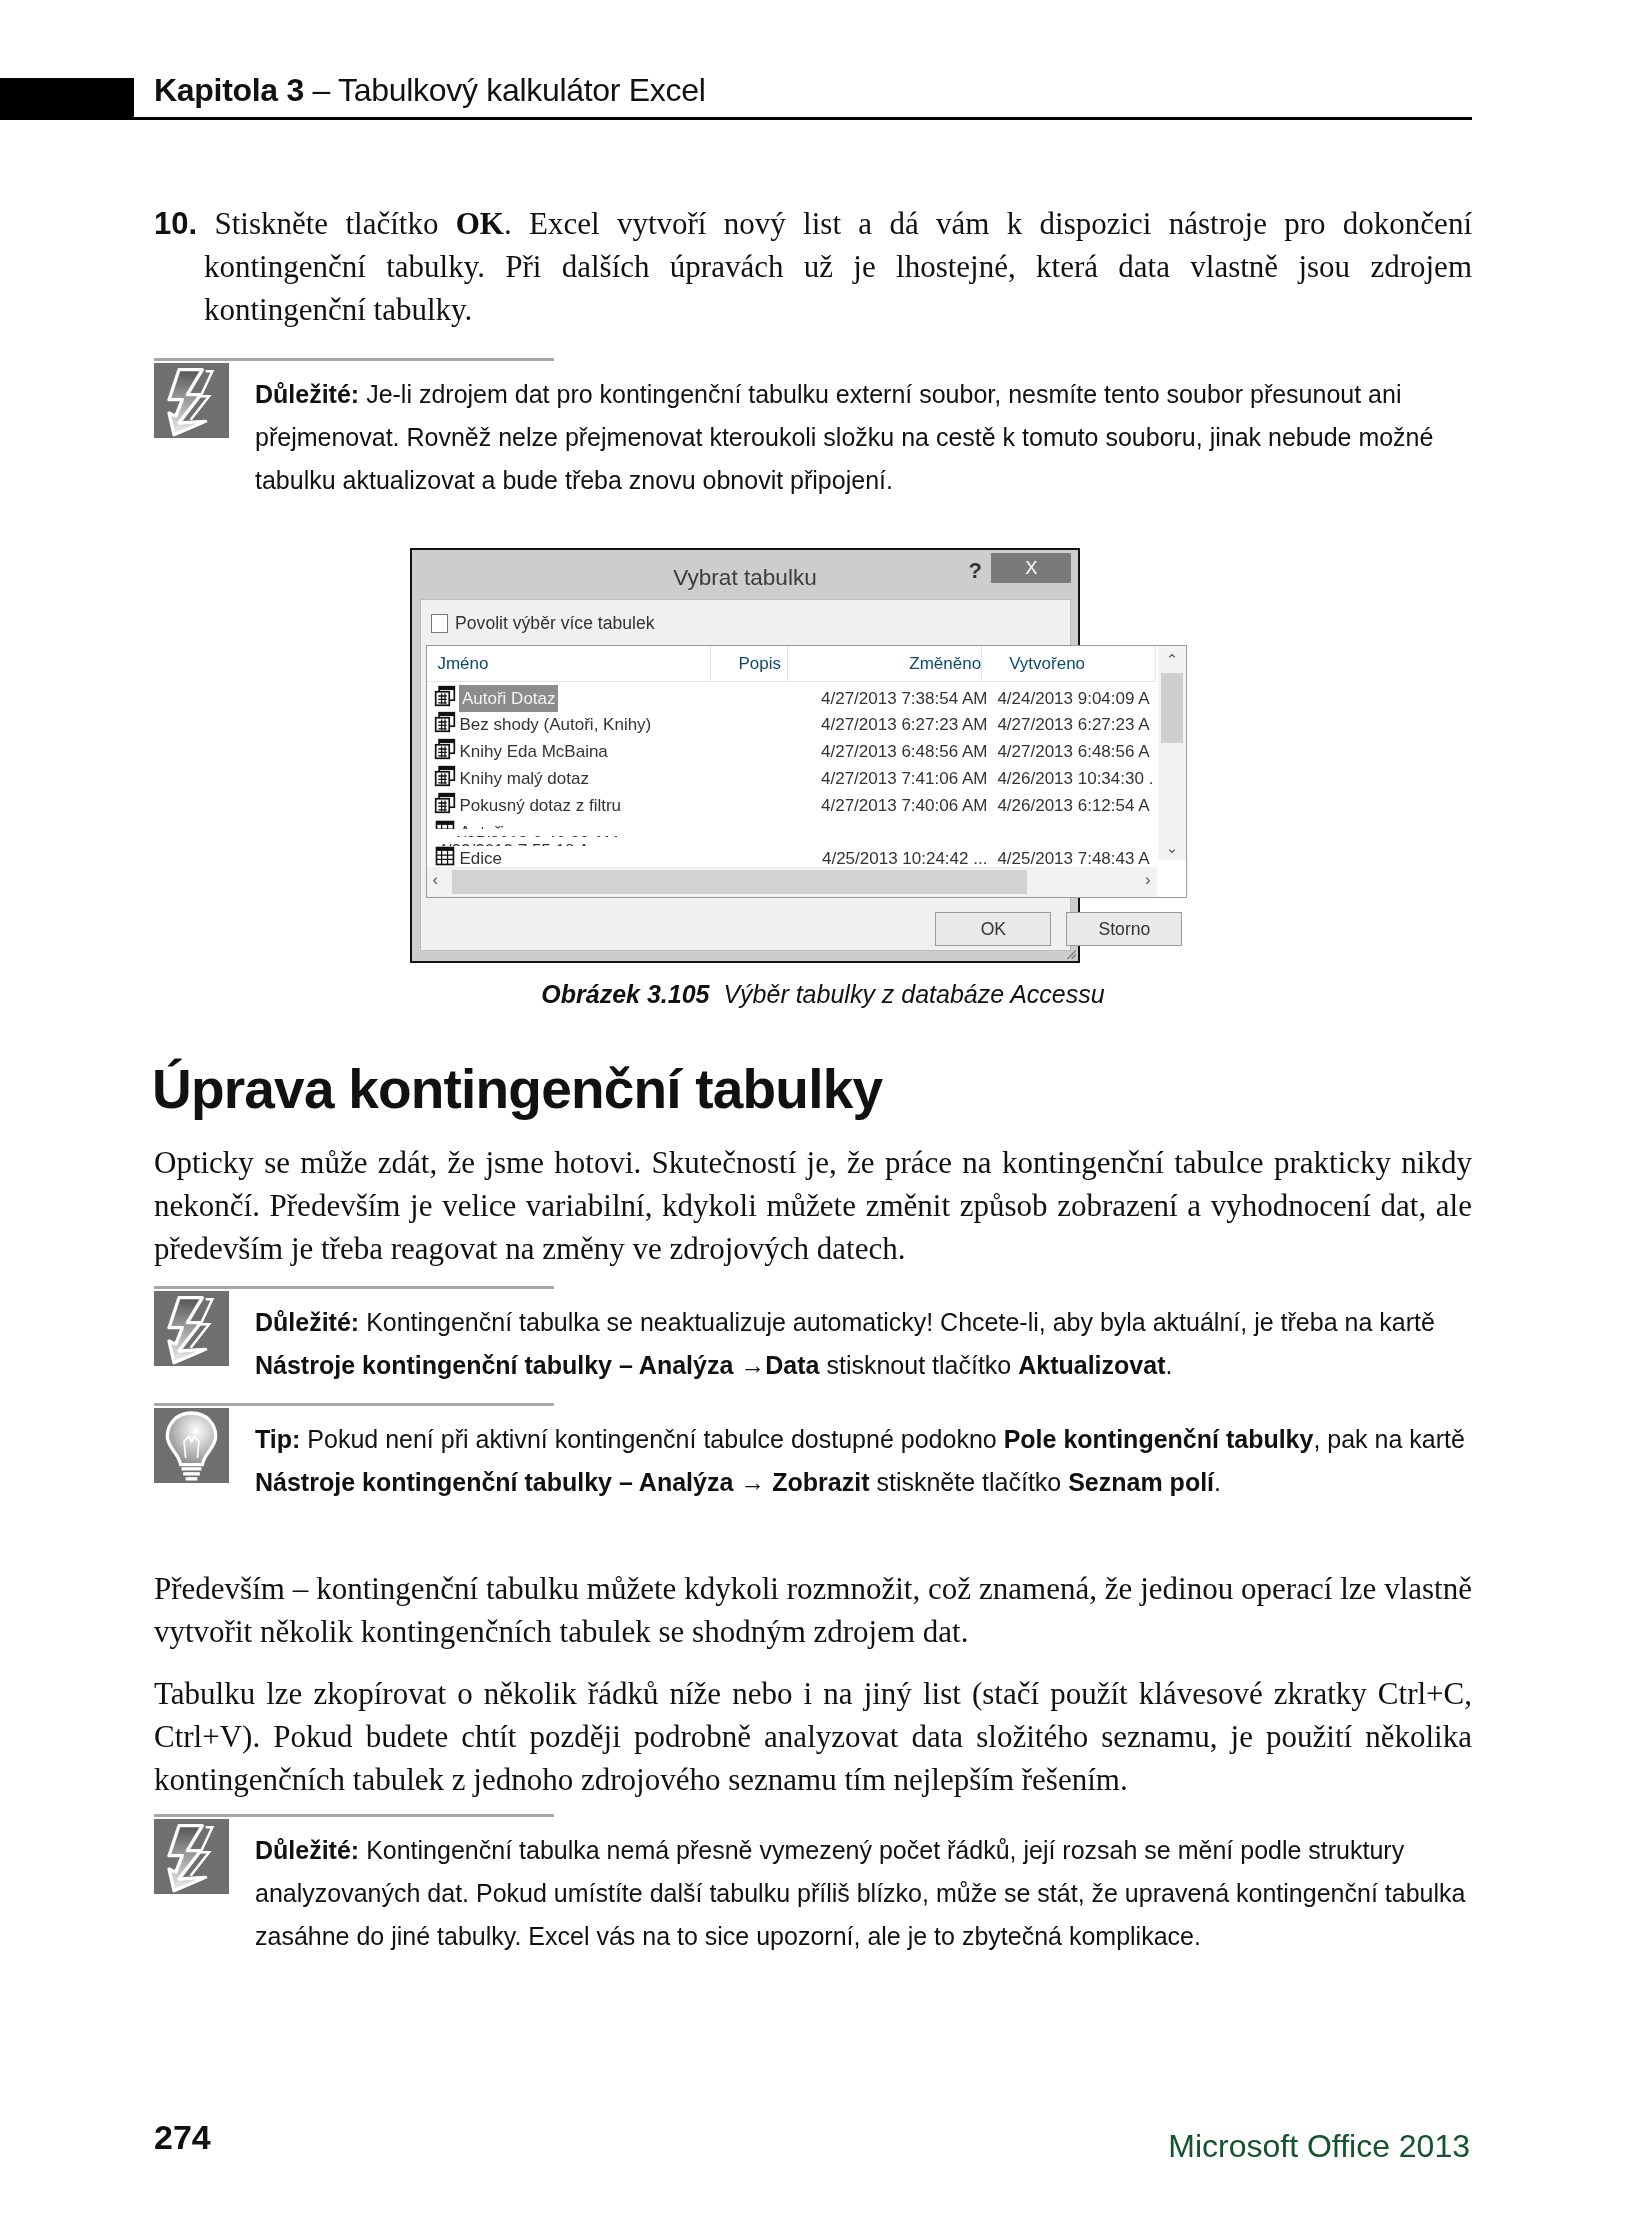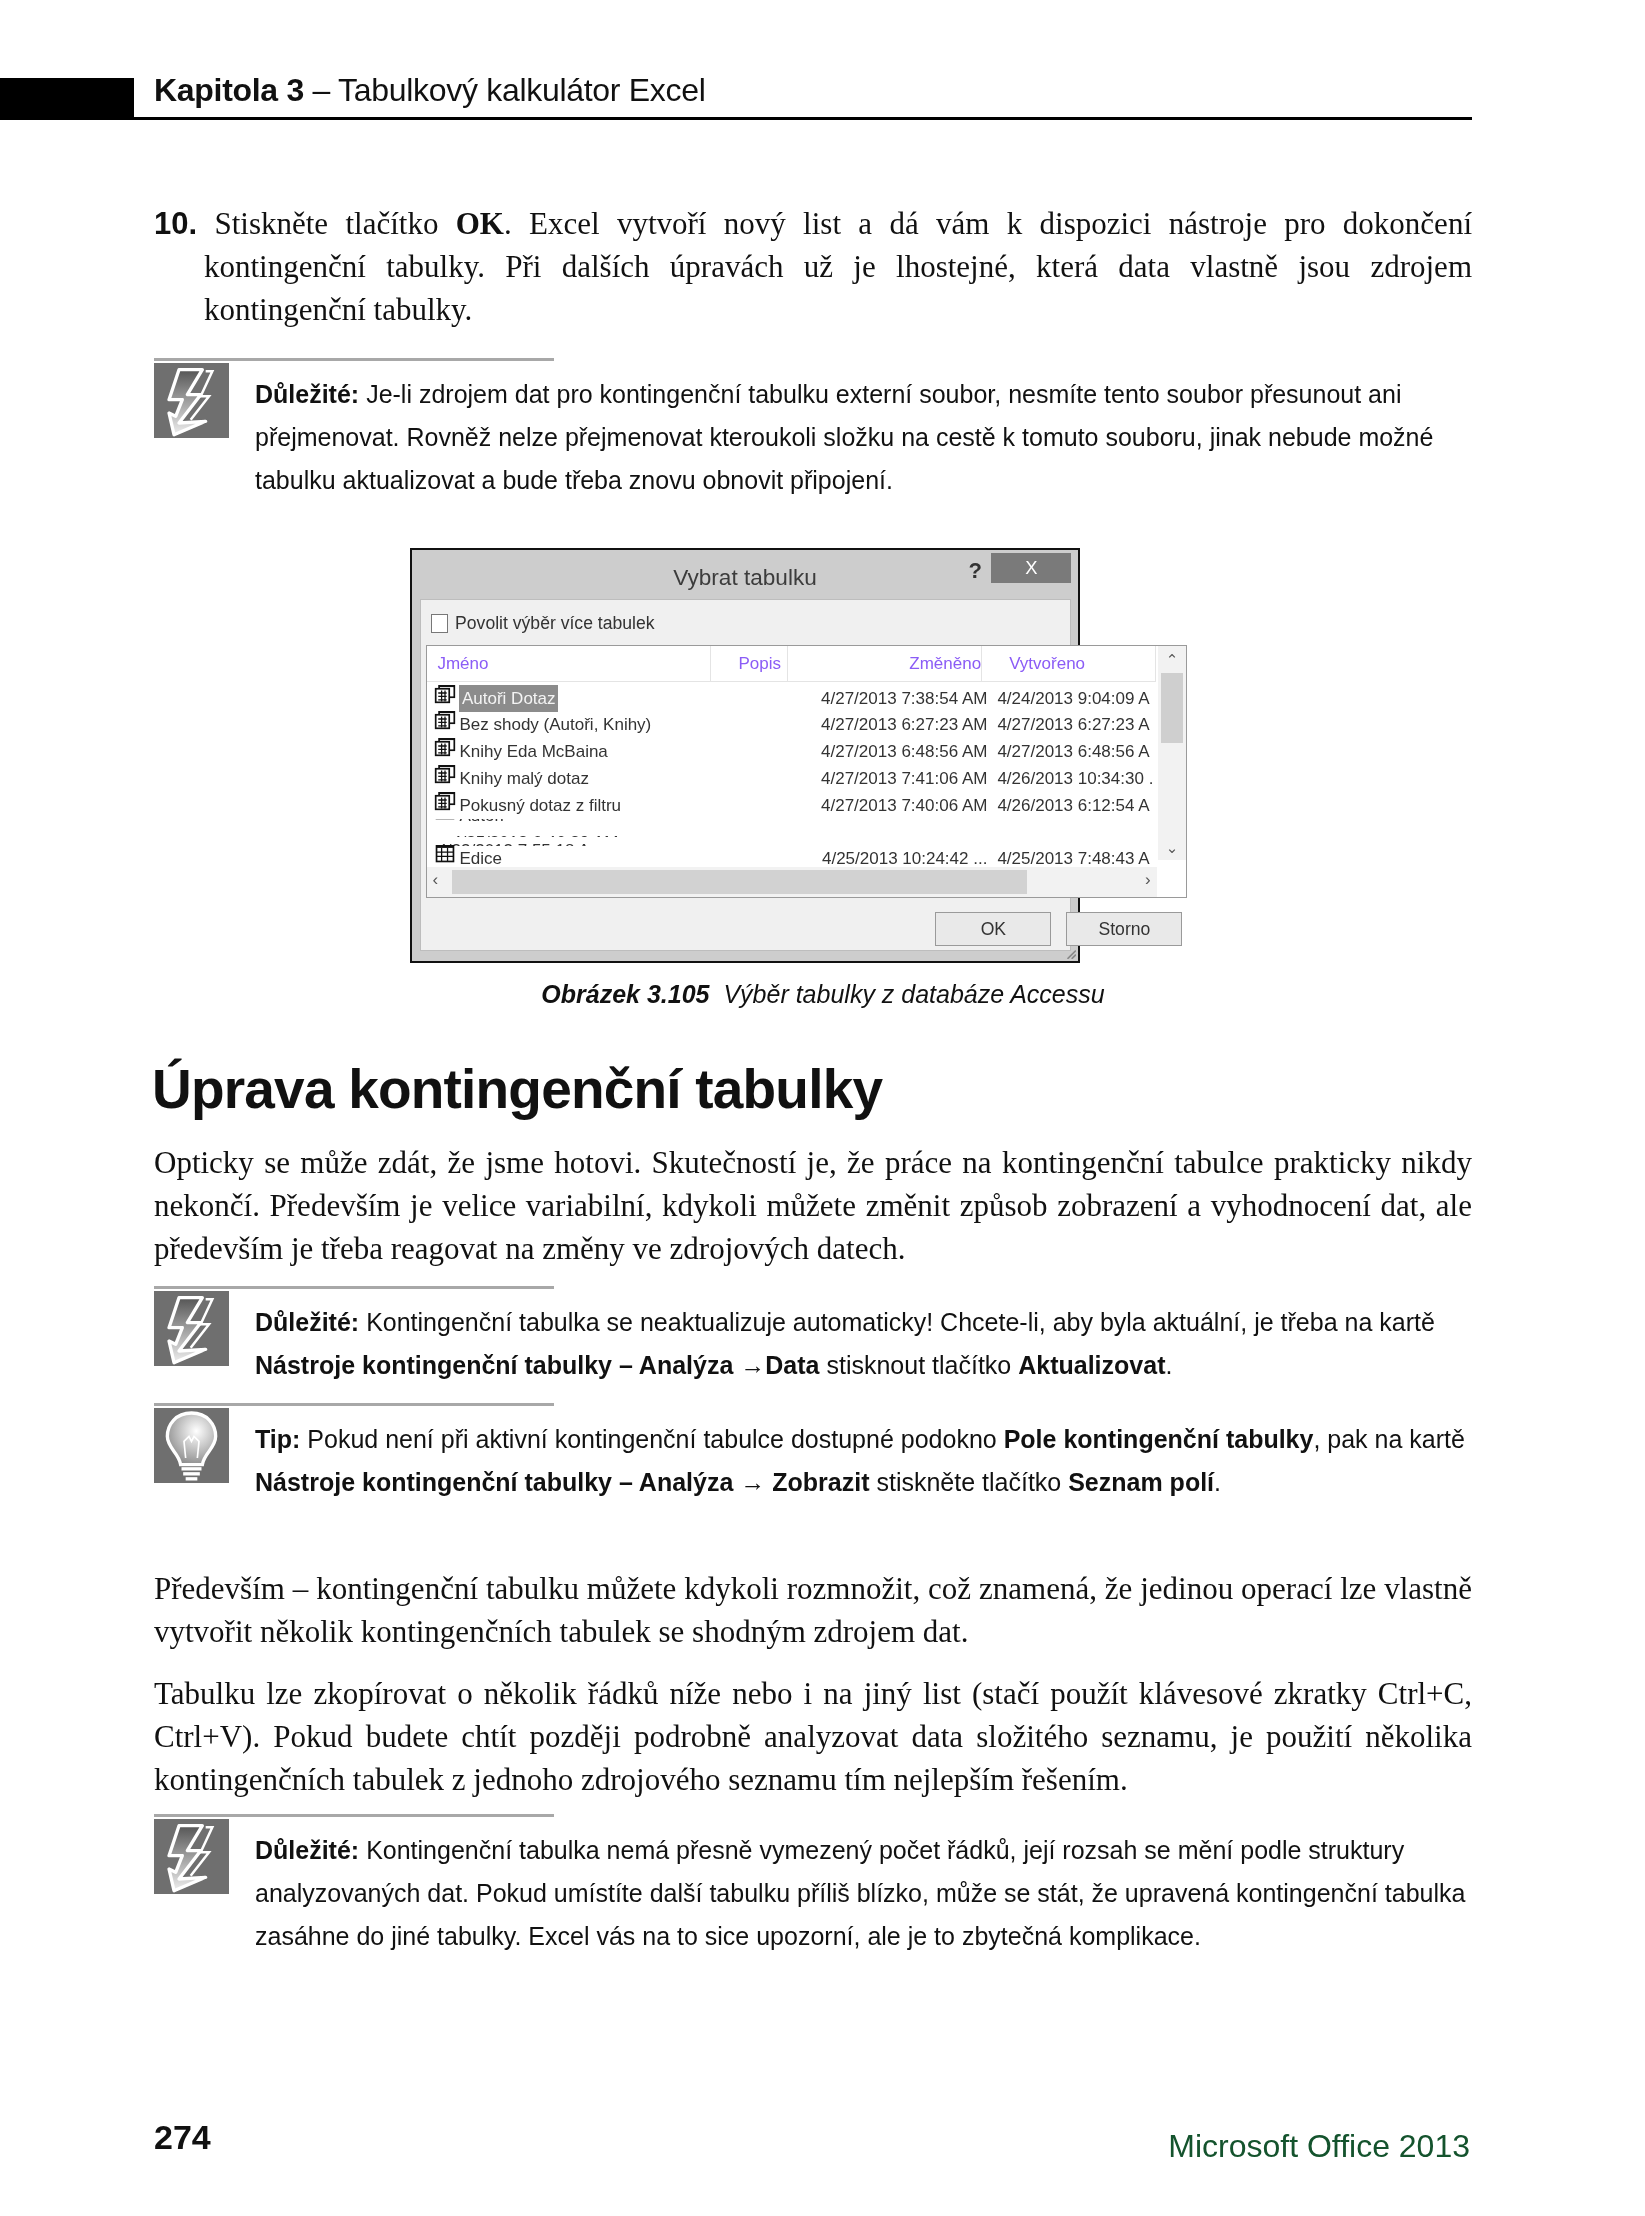--- a/index.html
+++ b/index.html
@@ -27,26 +27,26 @@
 
   
   #dialog { position:absolute; left:410px; top:548px; width:670px; height:415px; background:#cdcdcd; border:2.5px solid #111; box-sizing:border-box; }
   #dlg-title { position:absolute; left:0; right:0; top:15px; text-align:center; font-size:22.6px; color:#3c3c3c; }
   #dlg-help { position:absolute; right:96px; top:8.4px; font-size:22px; color:#333; font-weight:bold; }
   #dlg-close { position:absolute; right:6.7px; top:3.4px; width:80px; height:30px; background:#7a7a7a; color:#fff; text-align:center; line-height:30px; font-size:18.4px; }
   #dlg-body { position:absolute; left:8.4px; right:6.7px; top:49px; bottom:10px; background:#f0f0f0; border:0.8px solid #bdbdbd; }
   #chk-row { position:absolute; left:10px; top:13.4px; font-size:17.6px; color:#333; display:flex; align-items:center; }
   #chk-box { width:15px; height:17px; border:0.8px solid #777; background:#fff; margin-right:6.7px; }
   #list { position:absolute; left:5px; top:45px; width:759px; height:251px; border:0.8px solid #9a9a9a; background:#fff; overflow:hidden; }
-  #list-head { position:absolute; left:0; top:0; width:729px; height:35px; display:flex; font-size:17px; color:#8b5cf6; border-bottom:0.8px solid #e4e4e4;gap:17px; }
+  #list-head { position:absolute; left:0; top:0; width:729px; height:35px; display:flex; font-size:17px; color:#0c4a6e; border-bottom:0.8px solid #e4e4e4;gap:17px; }
   #list-head div { padding-left:10px; line-height:35px; border-right:0.8px solid #e4e4e4; box-sizing:border-box; }
   .c1 { width:306px; } .c2 { width:63px; } .c3 { width:191px;text-align:right; } .c4 { width:169px; }
   .row { position:absolute; left:0; width:729px; height:27px; display:flex; font-size:17px; color:#333; }
   .row > div { box-sizing:border-box; line-height:27px; white-space:nowrap; overflow:hidden; }
-  .row .c1 { padding-left:6.7px; display:flex; align-items:flex-end; }
+  .row .c1 { padding-left:6.7px; display:flex; align-items:flex-start; }
   .row .c3 { padding-left:10px; } .row .c4 { padding-left:10px; }
   .ricon { width:22px; height:22px; margin-right:3.4px; flex:none; }
   .sel { background:#8c8c8c; color:#f4f4f4; padding:0 2.5px; }
   #vscroll { position:absolute; right:0; top:0; width:28.5px; height:214px; background:#f2f2f2; }
   #vs-up { position:absolute; top:5px; left:0; width:28.5px; text-align:center; font-size:15px; color:#555; }
   #vs-thumb { position:absolute; top:27px; left:3.4px; width:22px; height:70px; background:#cfcfcf; }
   #vs-down { position:absolute; bottom:3.4px; left:0; width:28.5px; text-align:center; font-size:15px; color:#555; }
   #hscroll { position:absolute; left:0; bottom:0; width:730px; height:30px; background:#f2f2f2; }
   #hs-left { position:absolute; left:5px; top:3.4px; font-size:17px; color:#555; }
   #hs-thumb { position:absolute; left:25px; top:3.4px; width:575px; height:23.5px; background:#d2d2d2; }

